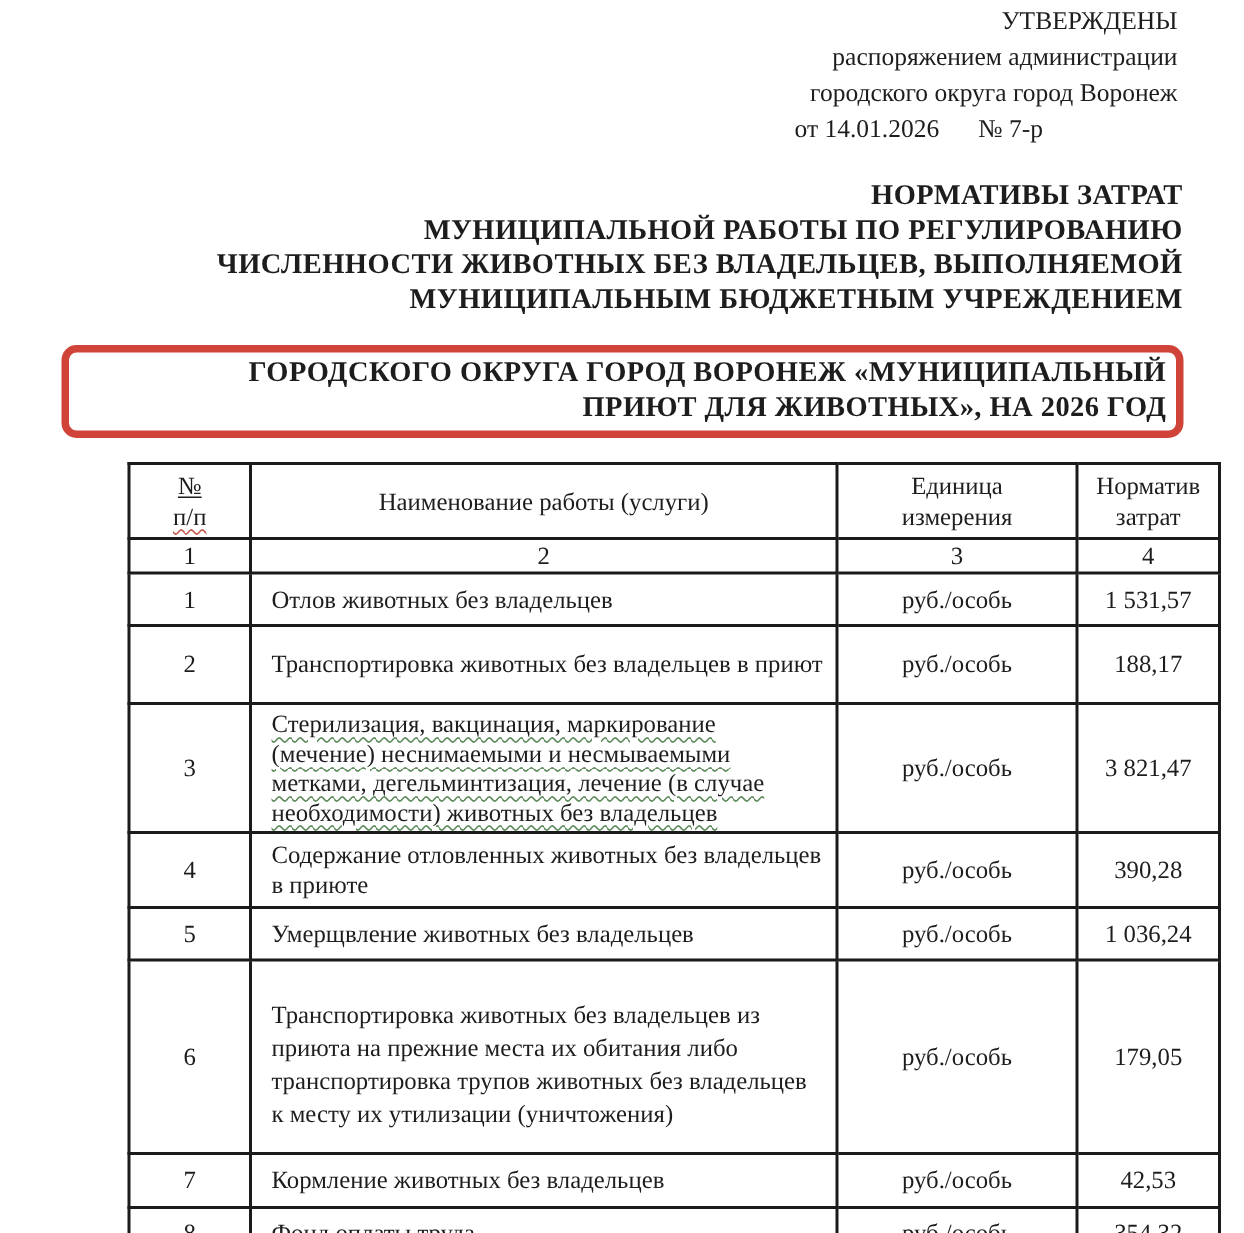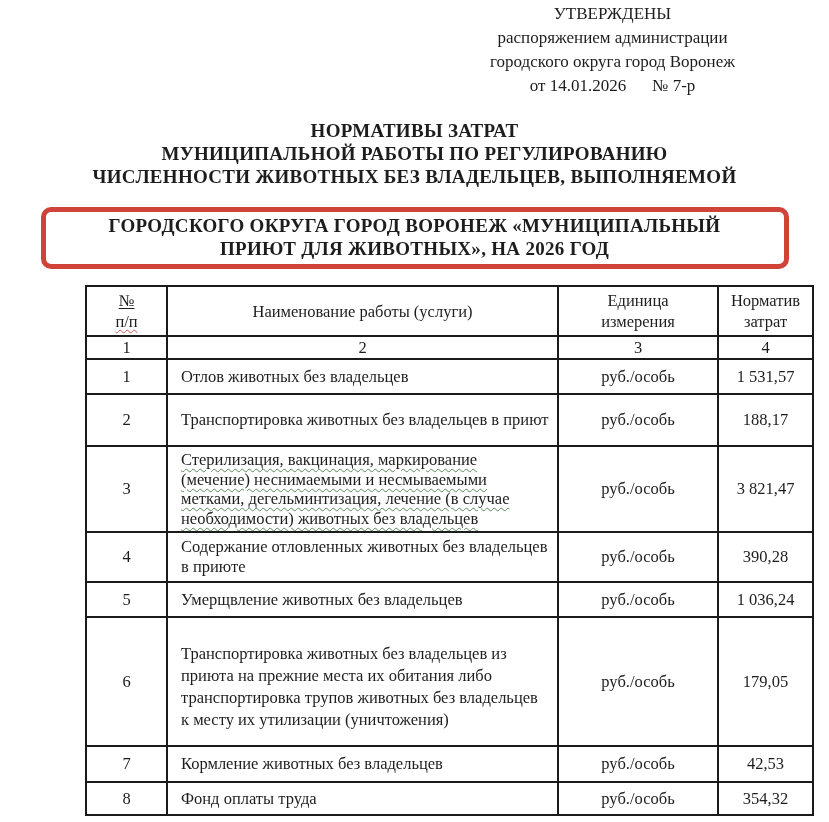--- a/index.html
+++ b/index.html
@@ -14,36 +14,36 @@
     font-family: "Liberation Serif", "DejaVu Serif", serif;
     color: #1d1d1d;
     position: relative;
   }
   .page { width: 829px; height: 822px; }
 
   
   .approval {
     width: 345px;
     margin: 2px 44px 0 auto;
-    text-align: center;
+    text-align: right;
     font-size: 17px;
     line-height: 24px;
     white-space: nowrap;
   }
   .approval-last {
     display: flex;
     justify-content: center;
     gap: 26px;
   }
 
   
   .title {
     width: 748px;
     margin: 21px auto 0;
-    text-align: center;
+    text-align: right;
     font-weight: bold;
     font-size: 19px;
     line-height: 23px;
     letter-spacing: 0.3px;
   }
   .redbox {
     margin-top: 19px;
     border: 5px solid #cf4339;
     border-radius: 10px;
     padding: 2px 6px 4px;
@@ -110,20 +110,21 @@
     <div class="approval-last">
       <span>от 14.01.2026</span>
       <span>№ 7-р</span>
     </div>
   </div>
 
   <div class="title">
     <div>НОРМАТИВЫ ЗАТРАТ</div>
     <div>МУНИЦИПАЛЬНОЙ РАБОТЫ ПО РЕГУЛИРОВАНИЮ</div>
     <div>ЧИСЛЕННОСТИ ЖИВОТНЫХ БЕЗ ВЛАДЕЛЬЦЕВ, ВЫПОЛНЯЕМОЙ</div>
+    <div>МУНИЦИПАЛЬНЫМ БЮДЖЕТНЫМ УЧРЕЖДЕНИЕМ</div>
     <div class="redbox">
       <div>ГОРОДСКОГО ОКРУГА ГОРОД ВОРОНЕЖ «МУНИЦИПАЛЬНЫЙ</div>
       <div>ПРИЮТ ДЛЯ ЖИВОТНЫХ», НА 2026 ГОД</div>
     </div>
   </div>
 
   <table class="norms">
     <colgroup>
       <col style="width:81px">
       <col style="width:391px">

